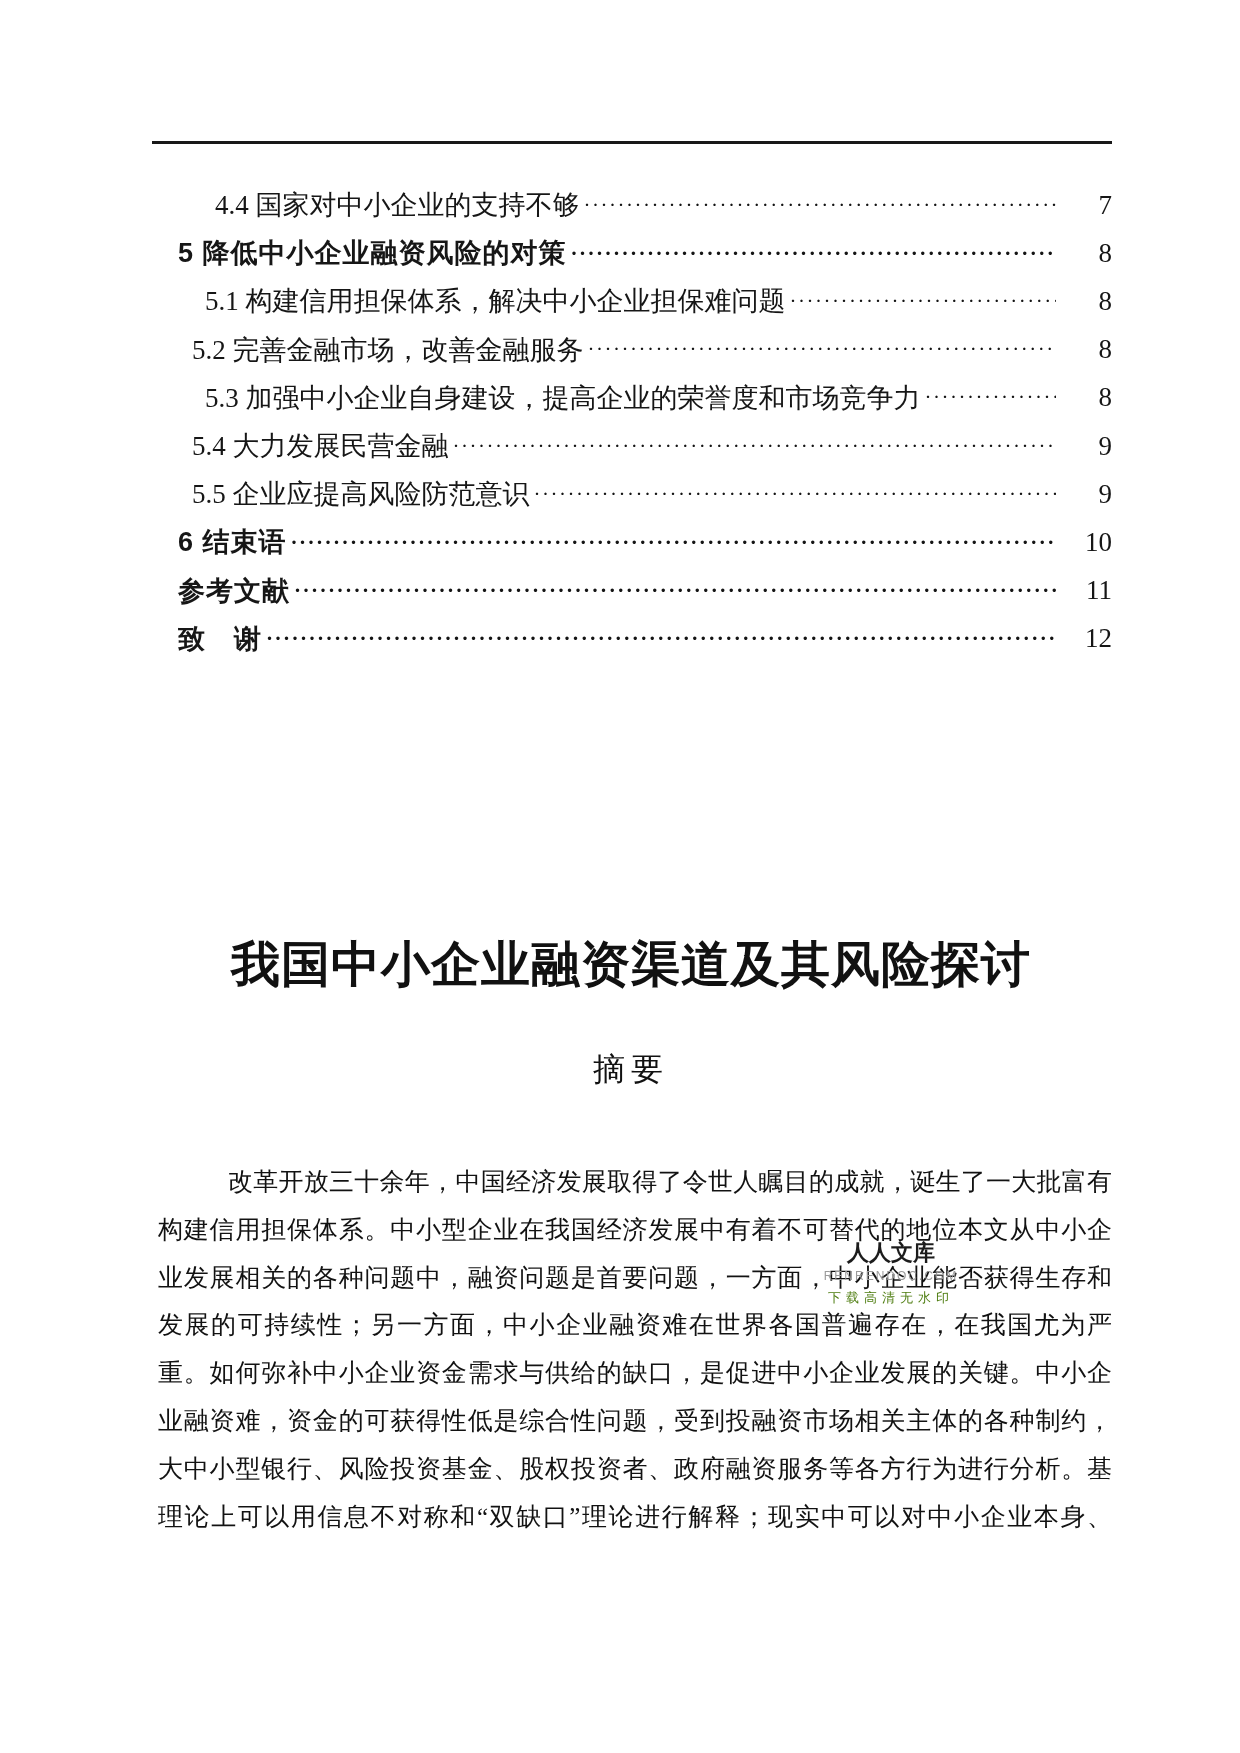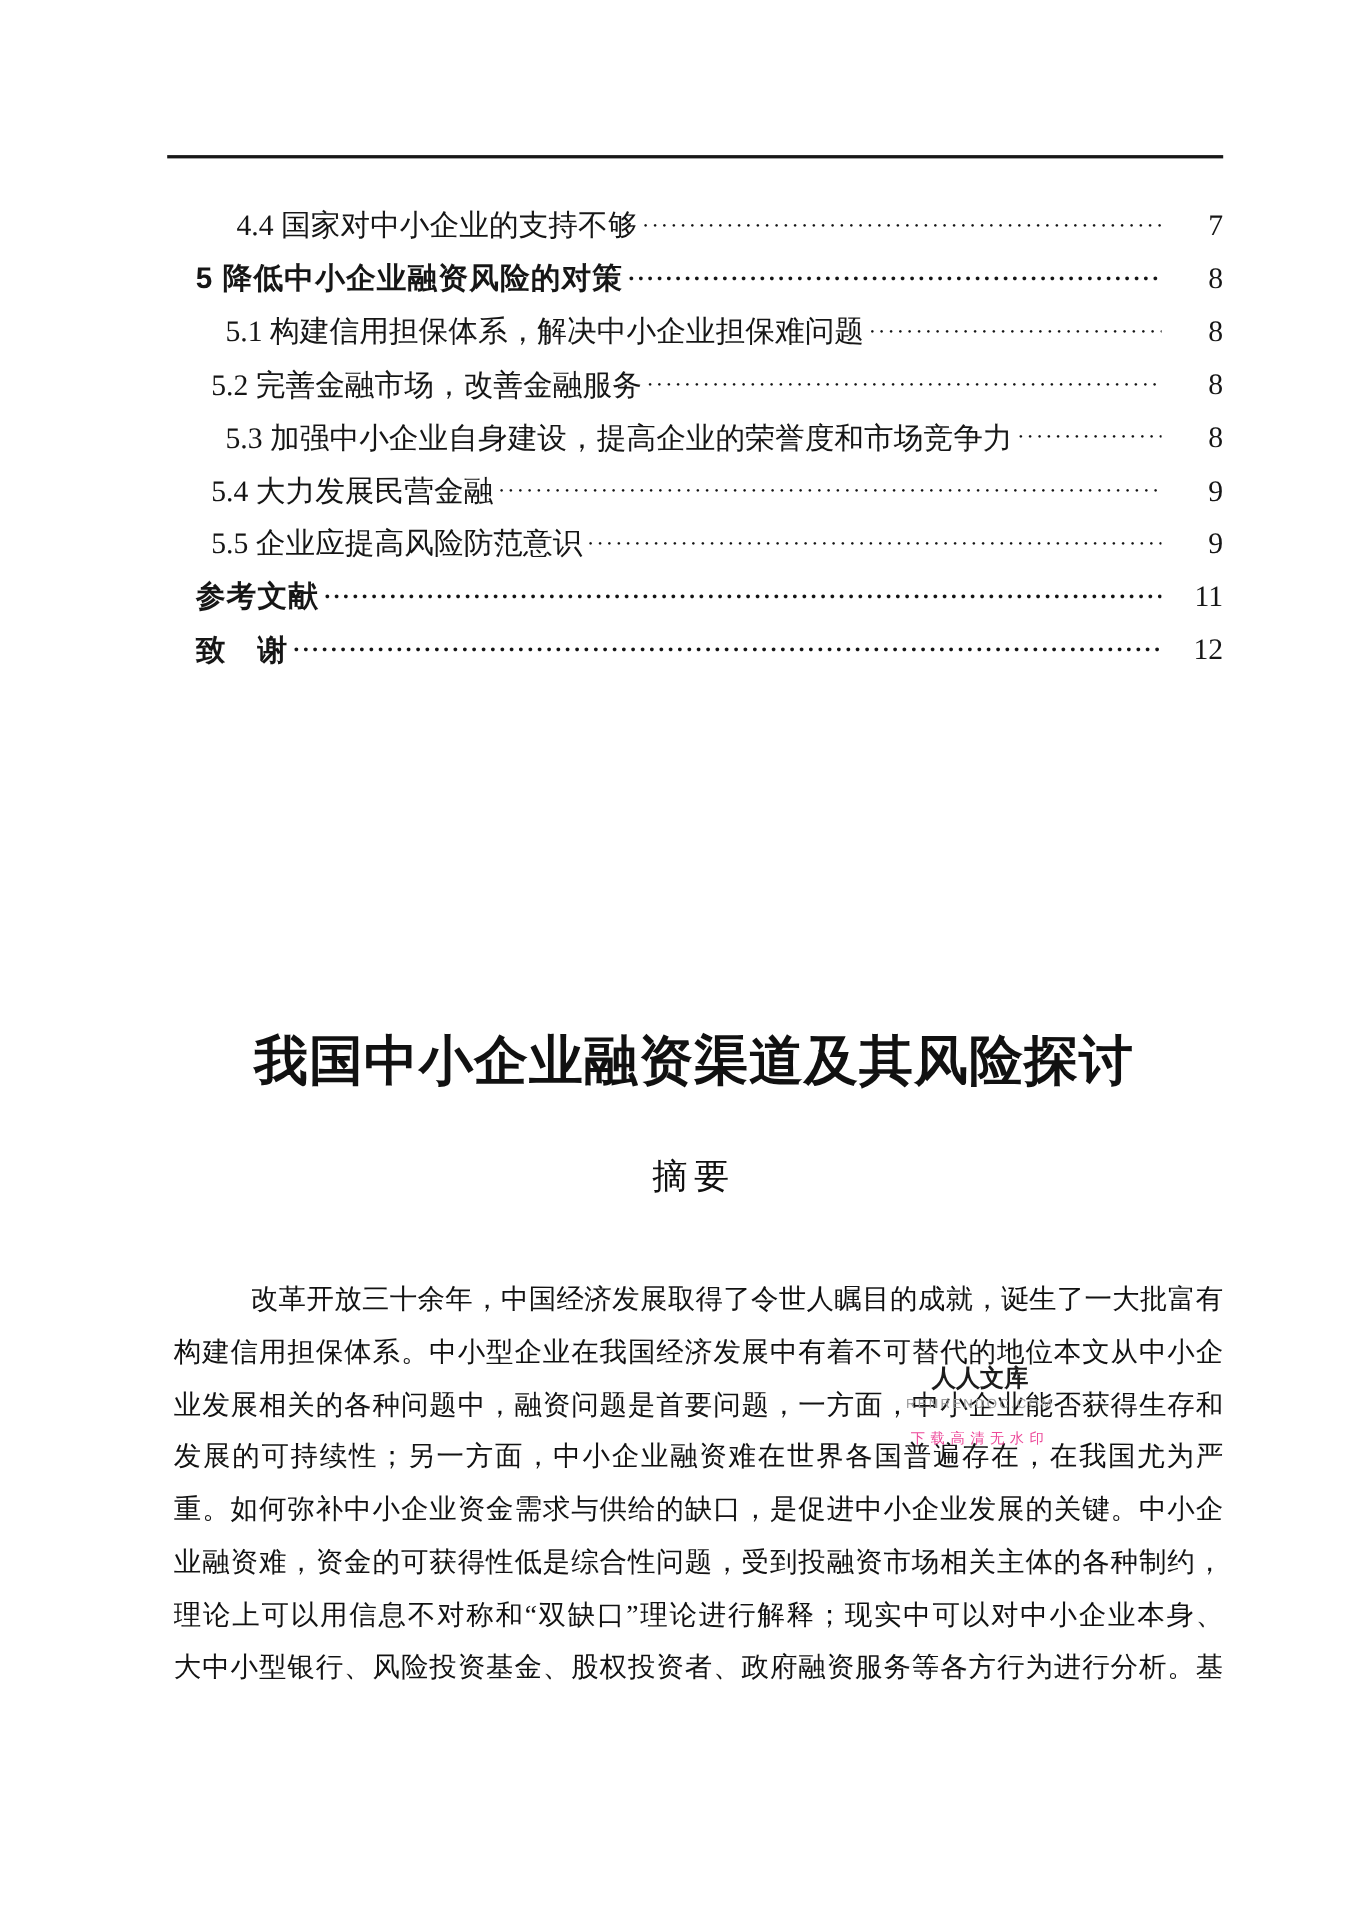--- a/index.html
+++ b/index.html
@@ -139,26 +139,26 @@
   }
   .wm-domain {
     font-family: "Liberation Sans", "DejaVu Sans", sans-serif;
     font-size: 12px;
     line-height: 13px;
     letter-spacing: 2px;
     color: #9b9b9b;
     white-space: nowrap;
   }
   .wm-tagline {
-    margin-top: 18px;
+    margin-top: 8px;
     font-family: "Liberation Sans", "DejaVu Sans", sans-serif;
     font-size: 13px;
     line-height: 14px;
     letter-spacing: 5px;
-    color: #ec4899;
+    color: #4d7c0f;
     white-space: nowrap;
   }
 </style>
 </head>
 <body>
 
 <div class="page">
 
   <div class="top-rule"></div>
 
@@ -199,20 +199,25 @@
       <span class="leader"></span>
       <span class="toc-page">9</span>
     </div>
 
     <div class="toc-row ind1">
       <span class="label">5.5 企业应提高风险防范意识</span>
       <span class="leader"></span>
       <span class="toc-page">9</span>
     </div>
 
+    <div class="toc-row bold ind0">
+      <span class="label">6 结束语</span>
+      <span class="leader"></span>
+      <span class="toc-page">10</span>
+    </div>
 
     <div class="toc-row bold ind0">
       <span class="label">参考文献</span>
       <span class="leader"></span>
       <span class="toc-page">11</span>
     </div>
 
     <div class="toc-row bold ind0">
       <span class="label">致　谢</span>
       <span class="leader"></span>
@@ -225,22 +230,22 @@
 
   <div class="abstract-heading">摘要</div>
 
   <div class="abstract">
     <div class="ab-line first">改革开放三十余年，中国经济发展取得了令世人瞩目的成就，诞生了一大批富有</div>
     <div class="ab-line">构建信用担保体系。中小型企业在我国经济发展中有着不可替代的地位本文从中小企</div>
     <div class="ab-line">业发展相关的各种问题中，融资问题是首要问题，一方面，中小企业能否获得生存和</div>
     <div class="ab-line">发展的可持续性；另一方面，中小企业融资难在世界各国普遍存在，在我国尤为严</div>
     <div class="ab-line">重。如何弥补中小企业资金需求与供给的缺口，是促进中小企业发展的关键。中小企</div>
     <div class="ab-line">业融资难，资金的可获得性低是综合性问题，受到投融资市场相关主体的各种制约，</div>
+    <div class="ab-line">大中小型银行、风险投资基金、股权投资者、政府融资服务等各方行为进行分析。基</div>
     <div class="ab-line">理论上可以用信息不对称和“双缺口”理论进行解释；现实中可以对中小企业本身、</div>
-    <div class="ab-line">大中小型银行、风险投资基金、股权投资者、政府融资服务等各方行为进行分析。基</div>
   </div>
 
   <div class="watermark">
     <div class="wm-brand">人人文库</div>
     <div class="wm-domain">RENRENDOC.COM</div>
     <div class="wm-tagline">下载高清无水印</div>
   </div>
 
 </div>
 

